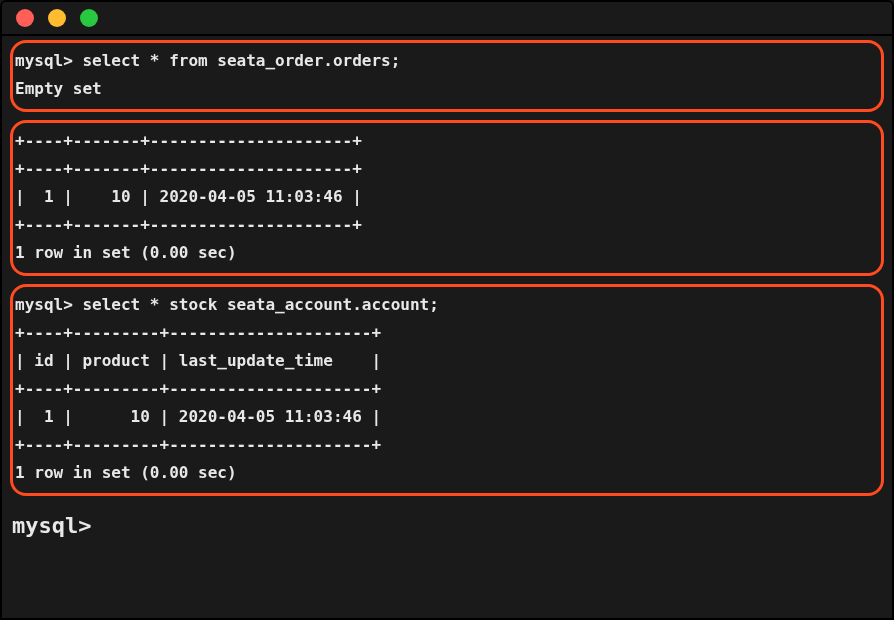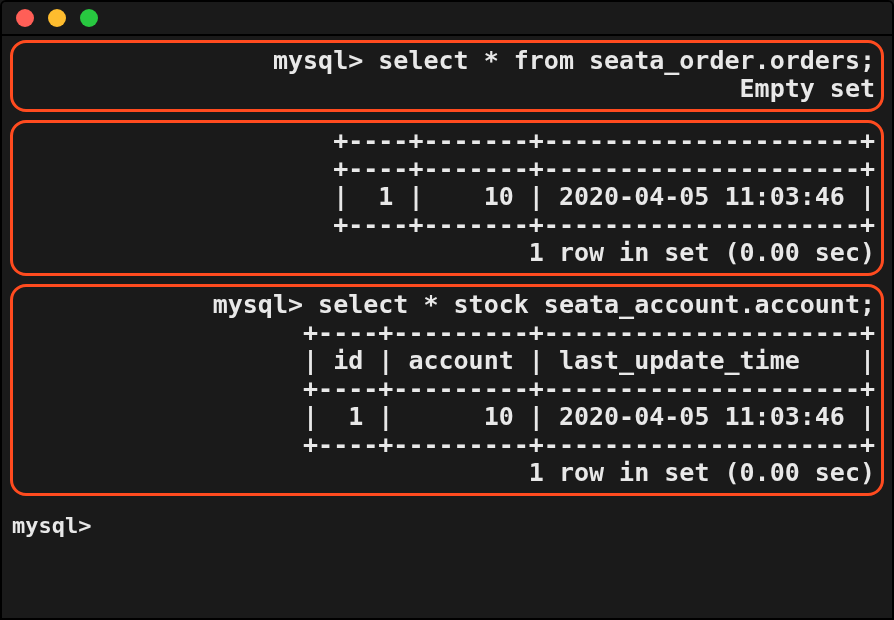--- a/index.html
+++ b/index.html
@@ -43,25 +43,24 @@
 
     .hlbox {
       border: 3px solid #ff4b1f;
       border-radius: 16px;
       padding: 4px 6px 6px 2px;
       margin-bottom: 8px;
     }
 
     .line {
       color: #e8e8e8;
-      font-size: 25px;
+      font-size: 16px;
       line-height: 28px;
       white-space: pre;
       font-weight: 600;
-      text-align: right;
     }
 
     .prompt-line {
       color: #e8e8e8;
       font-size: 22px;
       line-height: 28px;
       white-space: pre;
       font-weight: 600;
       padding-left: 2px;
     }
@@ -91,21 +90,21 @@
       <div class="line">+----+-------+---------------------+</div>
       <div class="line">+----+-------+---------------------+</div>
       <div class="line">|  1 |    10 | 2020-04-05 11:03:46 |</div>
       <div class="line">+----+-------+---------------------+</div>
       <div class="line">1 row in set (0.00 sec)</div>
     </div>
 
     <div class="hlbox">
       <div class="line"><span>mysql&gt;</span> <span>select * stock seata_account.account;</span></div>
       <div class="line">+----+---------+---------------------+</div>
-      <div class="line">| id | account | last_update_time    |</div>
+      <div class="line">| id | product | last_update_time    |</div>
       <div class="line">+----+---------+---------------------+</div>
       <div class="line">|  1 |      10 | 2020-04-05 11:03:46 |</div>
       <div class="line">+----+---------+---------------------+</div>
       <div class="line">1 row in set (0.00 sec)</div>
     </div>
 
     <div class="blank"></div>
     <div class="prompt-line"><span>mysql&gt;</span></div>
 
   </div>

